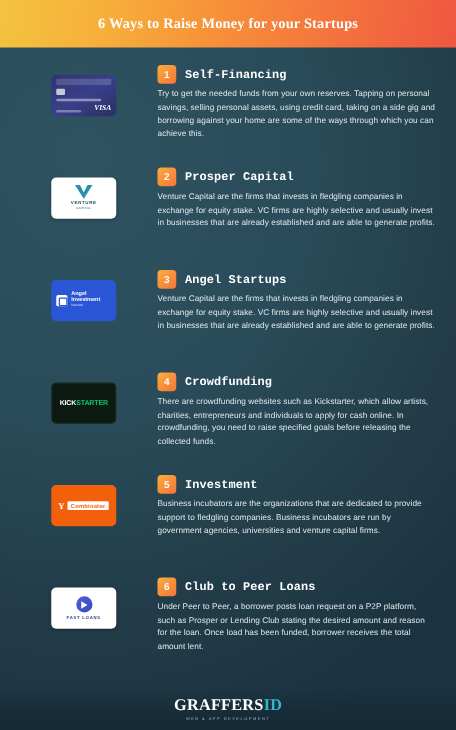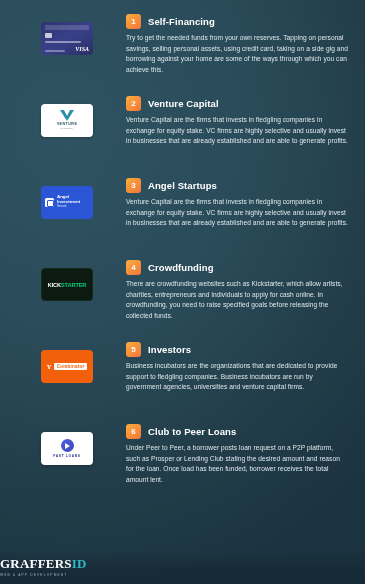--- a/index.html
+++ b/index.html
@@ -245,21 +245,21 @@
     color: #ffffff;
     font-size: 8px;
     font-weight: bold;
     display: flex;
     align-items: center;
     justify-content: center;
     line-height: 1;
   }
 
   .item-title {
-    font-family: Liberation Sans, sans-serif;
+    font-family: Liberation Mono, monospace;
     font-weight: bold;
     font-size: 9.5px;
     color: #ffffff;
     letter-spacing: 0.1px;
     white-space: nowrap;
   }
 
   .item-body {
     font-size: 6.6px;
     line-height: 10.5px;
@@ -268,21 +268,21 @@
     padding-right: 6px;
   }
 
   
   .footer {
     position: absolute;
     left: 0; right: 0; bottom: 0;
     height: 34px;
     display: flex;
     flex-direction: column;
-    align-items: flex-start;
+    align-items: center;
     justify-content: center;
     background: linear-gradient(180deg, rgba(27,50,64,0) 0%, rgba(22,42,54,0.85) 60%, #162a36 100%);
     margin-top: 32px;
   }
   .brand {
     font-family: "Liberation Serif", serif;
     font-weight: bold;
     font-size: 13px;
     letter-spacing: 0.2px;
     line-height: 14px;
@@ -296,20 +296,23 @@
     color: #9fb4bd;
     margin-top: 2px;
     white-space: nowrap;
   }
 </style>
 </head>
 <body>
 
 <div class="poster">
 
+  <div class="header">
+    <div class="header-title">6 Ways to Raise Money for your Startups</div>
+  </div>
 
   <div class="list">
 
     <div class="row">
       <div class="logo-cell">
         <div class="logo-card lc-card">
           <div class="cc-stripe"></div>
           <div class="cc-chip"></div>
           <div class="cc-num"></div>
           <div class="cc-bottom">
@@ -331,21 +334,21 @@
       <div class="logo-cell">
         <div class="logo-card lc-white">
           <div class="vc-mark"></div>
           <div class="vc-text">VENTURE</div>
           <div class="vc-text vc-sub">CAPITAL</div>
         </div>
       </div>
       <div class="text-cell">
         <div class="head-line">
           <div class="badge">2</div>
-          <div class="item-title">Venture Capital</div>
+          <div class="item-title">Prosper Capital</div>
         </div>
         <div class="item-body">Venture Capital are the firms that invests in fledgling companies in exchange for equity stake. VC firms are highly selective and usually invest in businesses that are already established and are able to generate profits.</div>
       </div>
     </div>
 
     <div class="row">
       <div class="logo-cell">
         <div class="logo-card lc-blue">
           <div class="ai-icon"></div>
           <div class="ai-text">
@@ -383,21 +386,21 @@
         <div class="logo-card lc-orange">
           <div class="yc-row">
             <span class="yc-y">Y</span>
             <span class="yc-box">Combinator</span>
           </div>
         </div>
       </div>
       <div class="text-cell">
         <div class="head-line">
           <div class="badge">5</div>
-          <div class="item-title">Investors</div>
+          <div class="item-title">Investment</div>
         </div>
         <div class="item-body">Business incubators are the organizations that are dedicated to provide support to fledgling companies. Business incubators are run by government agencies, universities and venture capital firms.</div>
       </div>
     </div>
 
     <div class="row">
       <div class="logo-cell">
         <div class="logo-card lc-white">
           <div class="pl-circle"></div>
           <div class="pl-text">FAST LOANS</div>

